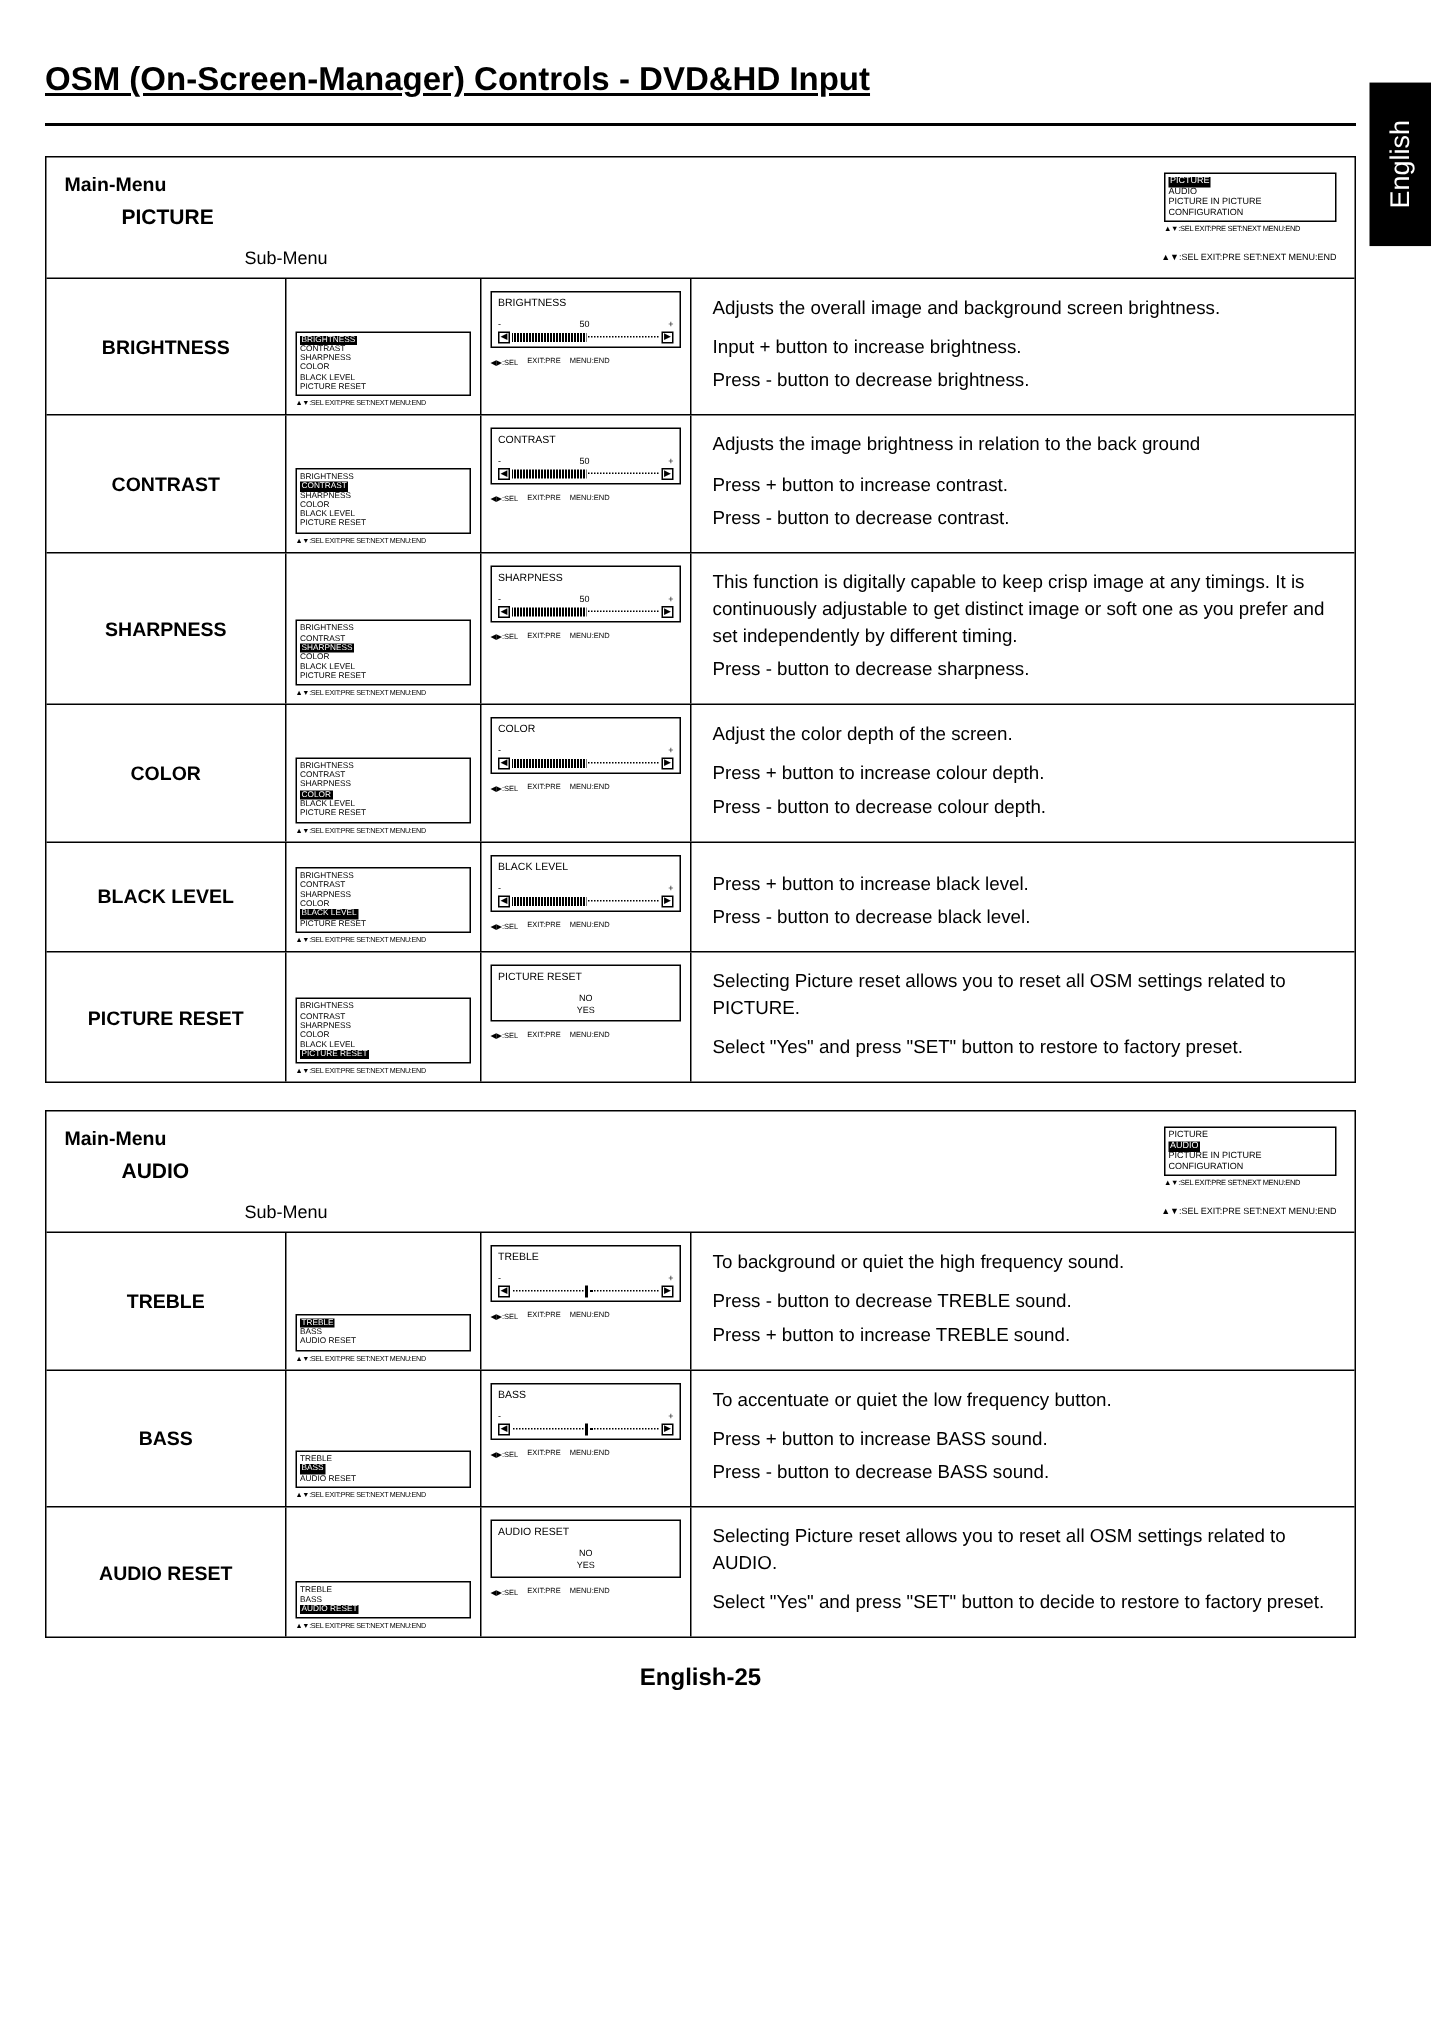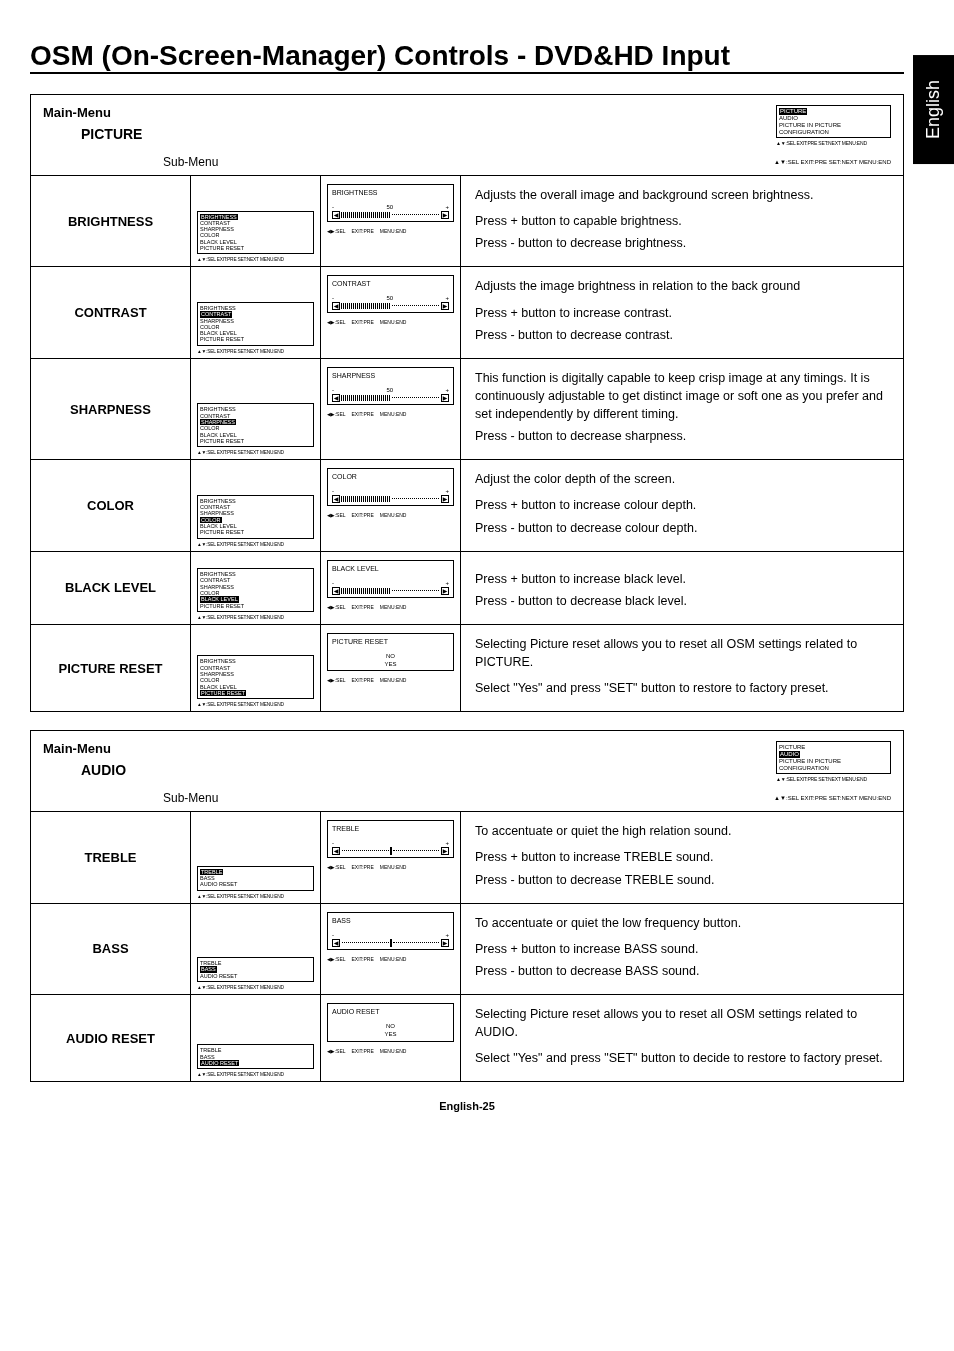--- a/index.html
+++ b/index.html
@@ -1,18 +1,18 @@
 <!DOCTYPE html>
 <html><head>
 <meta charset="utf-8">
 <style>
   * { box-sizing: border-box; margin: 0; padding: 0; }
   body { font-family: Arial, Helvetica, sans-serif; background: #fff; color: #000; width: 954px; margin: 0 auto; padding: 40px 50px 20px 30px; position: relative; }
   .side-tab { position: absolute; right: 0; top: 55px; background: #000; color: #fff; padding: 25px 10px; font-size: 18px; writing-mode: vertical-rl; transform: rotate(180deg); text-align: center;}
-  h1 { font-size: 28px; font-weight: bold; margin-bottom: 0; }
+  h1 { font-size: 22px; font-weight: bold; margin-bottom: 16px; text-decoration: underline; }
   hr.sep { border: none; border-top: 2px solid #000; margin-bottom: 20px; }
   .section-box { border: 1.5px solid #000; margin-bottom: 18px; }
   .main-head { display: flex; align-items: flex-start; padding: 10px 12px 0 12px; gap: 20px; }
   .main-head-left { flex: 0 0 340px; }
   .main-head-left .mlabel { font-weight: bold; font-size: 13px; margin-bottom: 6px; }
   .main-head-left .mtitle { font-weight: bold; font-size: 14px; padding-left: 38px; margin-bottom: 8px; }
   .main-head-right { margin-left: auto; width: 115px; }
   .mini-menu { border: 1px solid #000; font-size: 6px; line-height: 1.15; padding: 2px 2px 1px 2px; }
   .mini-menu .hl { background: #000; color: #fff; display: inline-block; padding: 0 1px; }
   .mini-foot { font-size: 5px; margin-top: 2px; letter-spacing: -0.2px; }
@@ -33,21 +33,21 @@
   .slider-box { border: 1px solid #000; padding: 4px 4px 2px 4px; font-size: 6px; }
   .slider-title { font-size: 7px; margin-bottom: 8px; }
   .slider-valrow { display: flex; justify-content: space-between; font-size: 6px; margin-bottom: 1px;}
   .slider-bar { display: flex; align-items: center; gap: 1px; margin-bottom: 0;}
   .arrow-box { border: 1px solid #000; width: 8px; height: 8px; display: flex; align-items: center; justify-content: center; font-size: 6px; line-height: 1;}
   .bar-track { flex: 1; height: 6px; display: flex; align-items: center; position: relative;}
   .bar-fill-solid { height: 6px; background: repeating-linear-gradient(90deg,#000 0 1px, transparent 1px 2px); }
   .bar-fill-dots { height: 2px; border-top: 1px dotted #000; flex:1; margin: 0 1px;}
   .slider-opts { text-align: center; font-size: 6px; margin-top: 6px; line-height: 1.3;}
   .slider-foot { font-size: 5px; margin-top: 6px; display: flex; gap: 6px; white-space: nowrap;}
-  .footer-line { text-align: center; font-size: 11px; font-weight: bold; margin-top: 2px; }
+  .footer-line { text-align: center; font-size: 16px; font-weight: bold; margin-top: 2px; }
 </style>
 </head>
 <body>
 
 <div class="side-tab">English</div>
 
 <h1>OSM (On-Screen-Manager) Controls - DVD&amp;HD Input</h1>
 <hr class="sep">
 
 <div id="sections-container">
@@ -105,21 +105,21 @@
           </div>
           <div class="slider-foot">
             <span>◀▶:SEL</span>
             <span>EXIT:PRE</span>
             <span>MENU:END</span>
           </div>
         </div>
         <div class="cell-desc">
           <p>Adjusts the overall image and background screen brightness.</p>
           <div class="gap"></div>
-          <p>Press + button to capable brightness.</p>
+          <p>Input + button to increase brightness.</p>
           <p>Press - button to decrease brightness.</p>
         </div>
       </div>
       <div class="row">
         <div class="cell-label">
           <span>CONTRAST</span>
         </div>
         <div class="cell-mini">
           <div class="tiny-menu">
             <div>BRIGHTNESS</div>
@@ -379,24 +379,24 @@
               <span class="arrow-box">▶</span>
             </div>
           </div>
           <div class="slider-foot">
             <span>◀▶:SEL</span>
             <span>EXIT:PRE</span>
             <span>MENU:END</span>
           </div>
         </div>
         <div class="cell-desc">
-          <p>To accentuate or quiet the high relation sound.</p>
-          <div class="gap"></div>
+          <p>To background or quiet the high frequency sound.</p>
+          <div class="gap"></div>
+          <p>Press - button to decrease TREBLE sound.</p>
           <p>Press + button to increase TREBLE sound.</p>
-          <p>Press - button to decrease TREBLE sound.</p>
         </div>
       </div>
       <div class="row">
         <div class="cell-label">
           <span>BASS</span>
         </div>
         <div class="cell-mini">
           <div class="tiny-menu">
             <div>TREBLE</div>
             <div><span class="hl">BASS</span></div>

